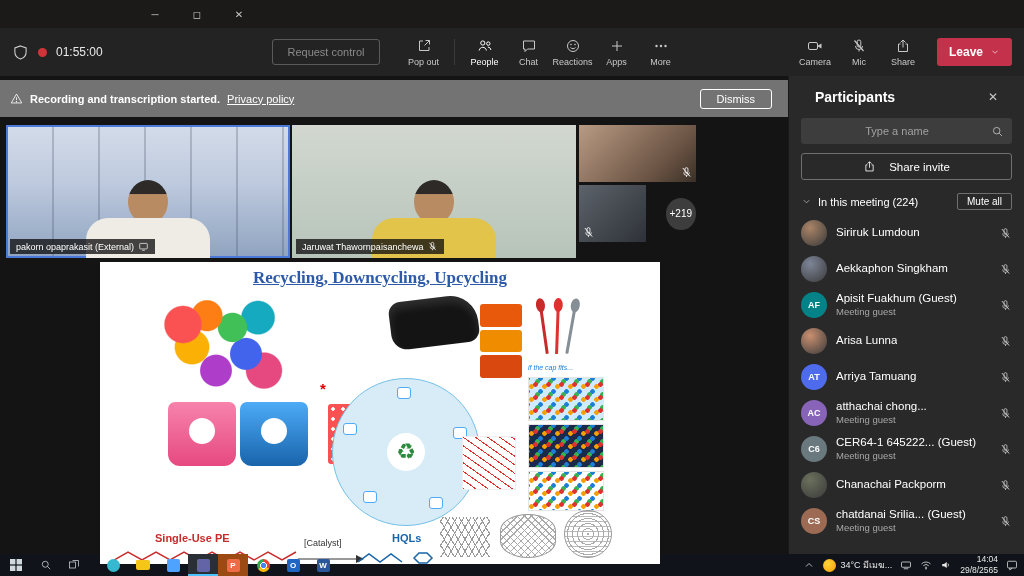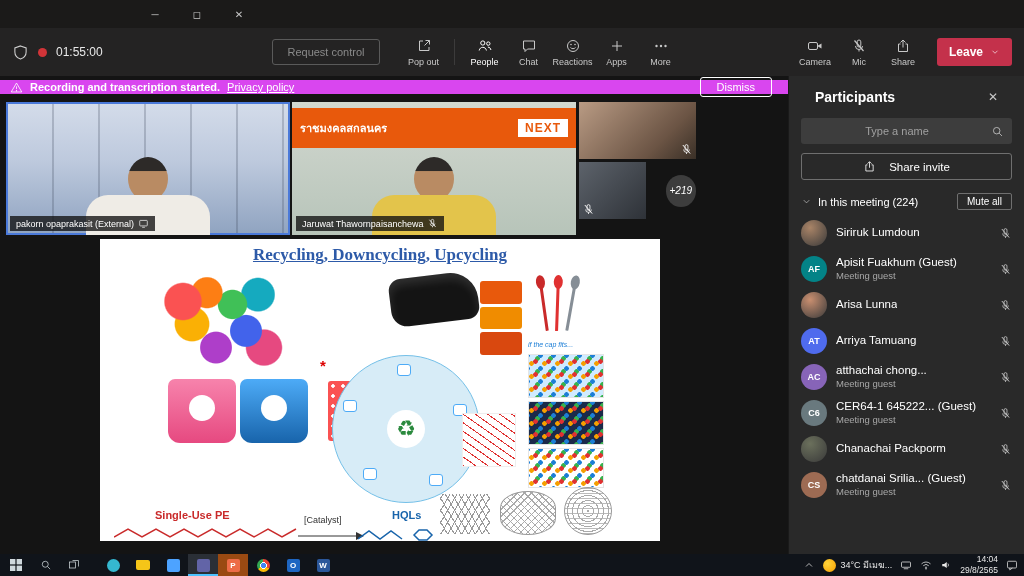--- a/index.html
+++ b/index.html
@@ -26,21 +26,21 @@
   .tab svg { width:16px; height:16px; }
   .tab.selected { color:#ffffff; }
   .vdiv { width:1px; height:26px; background:#3c3b3b; margin:0 8px; }
   .device-group { margin-left:auto; display:flex; align-items:center; }
   .leave-btn { margin-left:12px; background:#c4314b; color:#fff; border:none; border-radius:3px; height:28px; padding:0 12px; display:flex; align-items:center; gap:7px; font-size:12px; font-weight:bold; }
 
   
   .body-row { flex:1; display:flex; min-height:0; }
   .main-col { width:788px; flex:none; display:flex; flex-direction:column; background:#141414; min-height:0; }
 
-  .banner { margin-top:4px; height:14px; background:#d946ef; display:flex; align-items:center; padding:4px 10px; gap:7px; color:#fff; font-size:11px; flex:none; }
+  .banner { margin-top:4px; height:37px; background:#737373; display:flex; align-items:center; padding:4px 10px; gap:7px; color:#fff; font-size:11px; flex:none; }
   .banner-bold { font-weight:bold; white-space:nowrap; }
   .banner-text { white-space:nowrap; overflow:hidden; }
   .banner-link { text-decoration:underline; white-space:nowrap; }
   .dismiss-btn { margin-left:auto; margin-right:6px; border:1px solid #fff; color:#fff; padding:3px 16px; border-radius:3px; font-size:11px; background:transparent; }
 
   .stage { flex:1; position:relative; min-height:0; }
   .videos { display:flex; gap:2px; padding:8px 8px 0 6px; height:141px; }
   .video { width:284px; height:133px; position:relative; overflow:hidden; flex:none; background:#333; }
   .video.active { outline:2px solid #4a79d9; outline-offset:-2px; }
   .v1 { background:
@@ -53,21 +53,21 @@
   .torso { position:absolute; left:50%; transform:translateX(-50%); bottom:0; width:124px; height:40px; border-radius:22px 22px 0 0; background:#efece6; }
   .torso.yellow { background:#e3c44b; }
   .v2-banner { position:absolute; top:6px; left:0; right:0; height:40px; background:#e8590c; display:flex; align-items:center; padding:0 8px; }
   .v2-banner-text { color:#fff; font-weight:bold; font-size:11px; white-space:nowrap; overflow:hidden; }
   .next-box { margin-left:auto; background:#fff; color:#e8590c; font-weight:bold; font-size:12px; padding:2px 7px; letter-spacing:1px; }
   .name-tag { position:absolute; left:4px; bottom:4px; background:rgba(17,17,17,.78); color:#fff; font-size:9px; padding:2px 6px; display:flex; align-items:center; gap:4px; white-space:nowrap; }
   .name-tag svg { width:11px; height:11px; }
   .thumbs { margin-left:auto; margin-right:84px; width:117px; display:flex; flex-direction:column; gap:3px; flex:none; }
   .thumb { position:relative; overflow:hidden; background:#2c2c2c; }
   .thumb1 { height:57px; width:117px; background:linear-gradient(135deg,#b99b84 0%,#6b5444 70%,#3a3027 100%); }
-  .thumb-row { display:flex; align-items:center; gap:20px; height:57px;font-style:italic; }
+  .thumb-row { display:flex; align-items:center; gap:20px; height:57px; }
   .thumb2 { width:70px; height:57px; background:linear-gradient(135deg,#5d636b 0%,#2e3238 100%); }
   .mini-mic { position:absolute; left:3px; bottom:3px; color:#fff; }
   .mini-mic svg, .pmic svg { width:13px; height:13px; }
   .overflow-badge { width:32px; height:32px; border-radius:50%; background:#3d3d3d; color:#fff; display:grid; place-items:center; font-size:10px; }
 
   
   .slide { width:560px; height:302px; background:#fff; margin:4px 0 0 100px; position:relative; overflow:hidden; color:#111; flex:none; }
   .slide-title { position:absolute; top:6px; left:0; right:0; text-align:center; font-family:"Liberation Serif", serif; font-weight:bold; font-size:17px; color:#2d5aa8; text-decoration:underline; }
   .earrings { position:absolute; left:50px; top:38px; width:150px; height:98px;
     background:
@@ -321,24 +321,20 @@
               <span>pakorn opaprakasit (External)</span>
               <span>
                   <svg viewBox="0 0 16 16">
                     <rect x="2.5" y="3.5" width="11" height="8" rx="1" fill="none" stroke="#fff"></rect>
                     <path d="M6 13.5h4" stroke="#fff"></path>
                   </svg>
                 </span>
             </div>
           </div>
           <div class="video v2">
-            <div class="v2-banner">
-              <span class="v2-banner-text">ราชมงคลสกลนคร</span>
-              <span class="next-box">NEXT</span>
-            </div>
             <div class="person">
               <div class="head"></div>
                 <div class="torso yellow"></div>
             </div>
             <div class="name-tag">
               <span>Jaruwat Thawornpaisanchewa</span>
               <span>
                   <svg viewBox="0 0 16 16">
                     <rect x="6.2" y="2" width="3.6" height="7" rx="1.8" fill="none" stroke="#fff"></rect>
                     <path d="M4.5 8a3.5 3.5 0 0 0 7 0" fill="none" stroke="#fff"></path>
@@ -479,20 +475,35 @@
     <span class="pmic">
               <svg viewBox="0 0 16 16">
                 <rect x="6.2" y="2" width="3.6" height="7" rx="1.8" fill="none" stroke="currentColor"></rect>
                 <path d="M4.5 8a3.5 3.5 0 0 0 7 0" fill="none" stroke="currentColor"></path>
                 <line x1="8" y1="11.5" x2="8" y2="13.5" stroke="currentColor"></line>
                 <line x1="3.5" y1="2.5" x2="12.5" y2="13" stroke="currentColor" stroke-width="1.2"></line>
               </svg>
             </span>
   </div>
 
+  <div class="prow">
+    <span class="avatar" style="background: radial-gradient(circle at 35% 30%, rgb(125, 133, 151), rgb(58, 58, 58));"></span>
+    <span class="ptext">
+      <span class="pname">Aekkaphon Singkham</span>
+
+    </span>
+    <span class="pmic">
+              <svg viewBox="0 0 16 16">
+                <rect x="6.2" y="2" width="3.6" height="7" rx="1.8" fill="none" stroke="currentColor"></rect>
+                <path d="M4.5 8a3.5 3.5 0 0 0 7 0" fill="none" stroke="currentColor"></path>
+                <line x1="8" y1="11.5" x2="8" y2="13.5" stroke="currentColor"></line>
+                <line x1="3.5" y1="2.5" x2="12.5" y2="13" stroke="currentColor" stroke-width="1.2"></line>
+              </svg>
+            </span>
+  </div>
 
   <div class="prow">
     <span class="avatar" style="background: rgb(3, 131, 135);">AF</span>
     <span class="ptext">
       <span class="pname">Apisit Fuakhum (Guest)</span>
       <span class="psub">Meeting guest</span>
     </span>
     <span class="pmic">
               <svg viewBox="0 0 16 16">
                 <rect x="6.2" y="2" width="3.6" height="7" rx="1.8" fill="none" stroke="currentColor"></rect>

